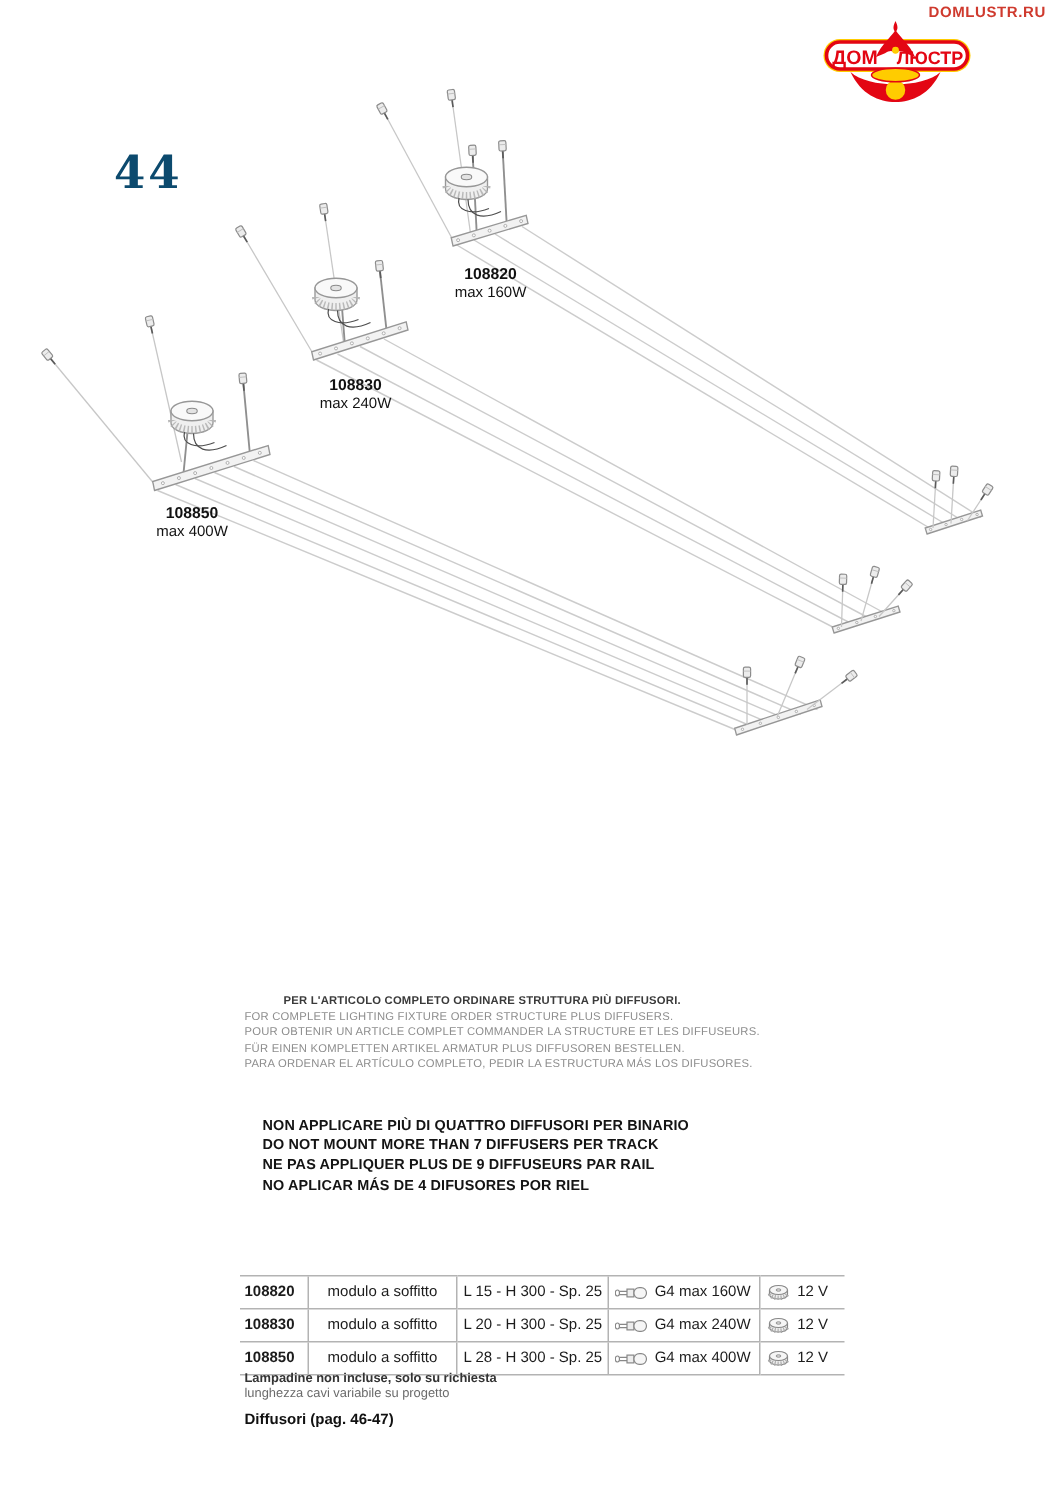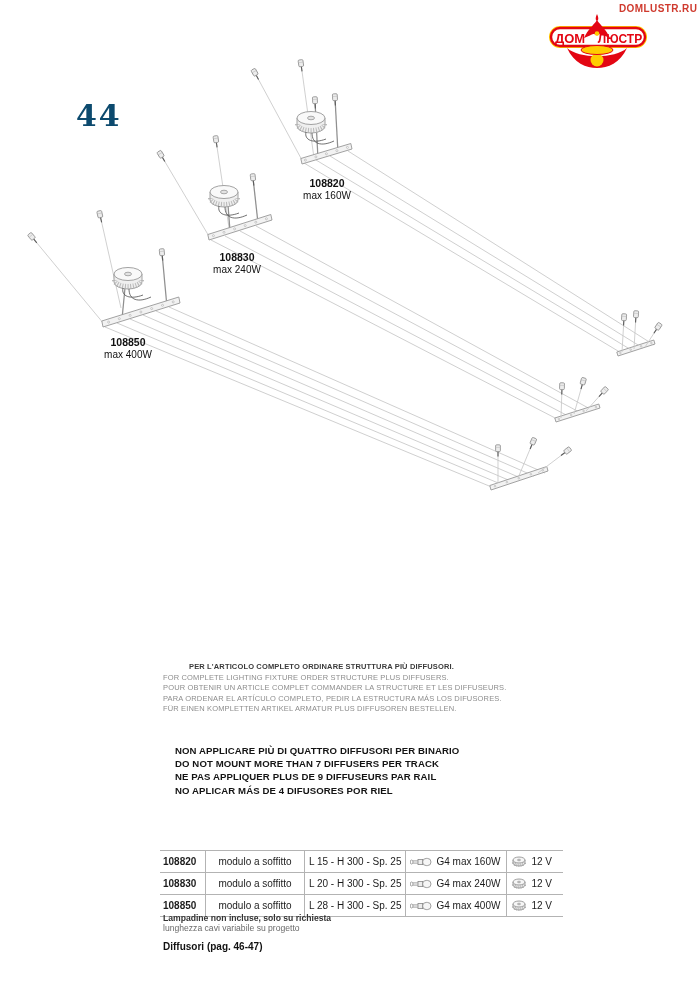--- a/index.html
+++ b/index.html
@@ -294,22 +294,22 @@
 </div>
 <div class="abs diagram-label lbl-3">
   <div class="code">108850</div>
   <div class="power">max 400W</div>
 </div>
 
 <div class="abs ordering-note">
   <div class="first">PER L'ARTICOLO COMPLETO ORDINARE STRUTTURA PIÙ DIFFUSORI.</div>
   <div>FOR COMPLETE LIGHTING FIXTURE ORDER STRUCTURE PLUS DIFFUSERS.</div>
   <div>POUR OBTENIR UN ARTICLE COMPLET COMMANDER LA STRUCTURE ET LES DIFFUSEURS.</div>
+  <div>FÜR EINEN KOMPLETTEN ARTIKEL ARMATUR PLUS DIFFUSOREN BESTELLEN.</div>
   <div>PARA ORDENAR EL ARTÍCULO COMPLETO, PEDIR LA ESTRUCTURA MÁS LOS DIFUSORES.</div>
-  <div>FÜR EINEN KOMPLETTEN ARTIKEL ARMATUR PLUS DIFFUSOREN BESTELLEN.</div>
 </div>
 
 <div class="abs warning">
   <div>NON APPLICARE PIÙ DI QUATTRO DIFFUSORI PER BINARIO</div>
   <div>DO NOT MOUNT MORE THAN 7 DIFFUSERS PER TRACK</div>
   <div>NE PAS APPLIQUER PLUS DE 9 DIFFUSEURS PAR RAIL</div>
   <div>NO APLICAR MÁS DE 4 DIFUSORES POR RIEL</div>
 </div>
 
 <table class="abs spec-table">

